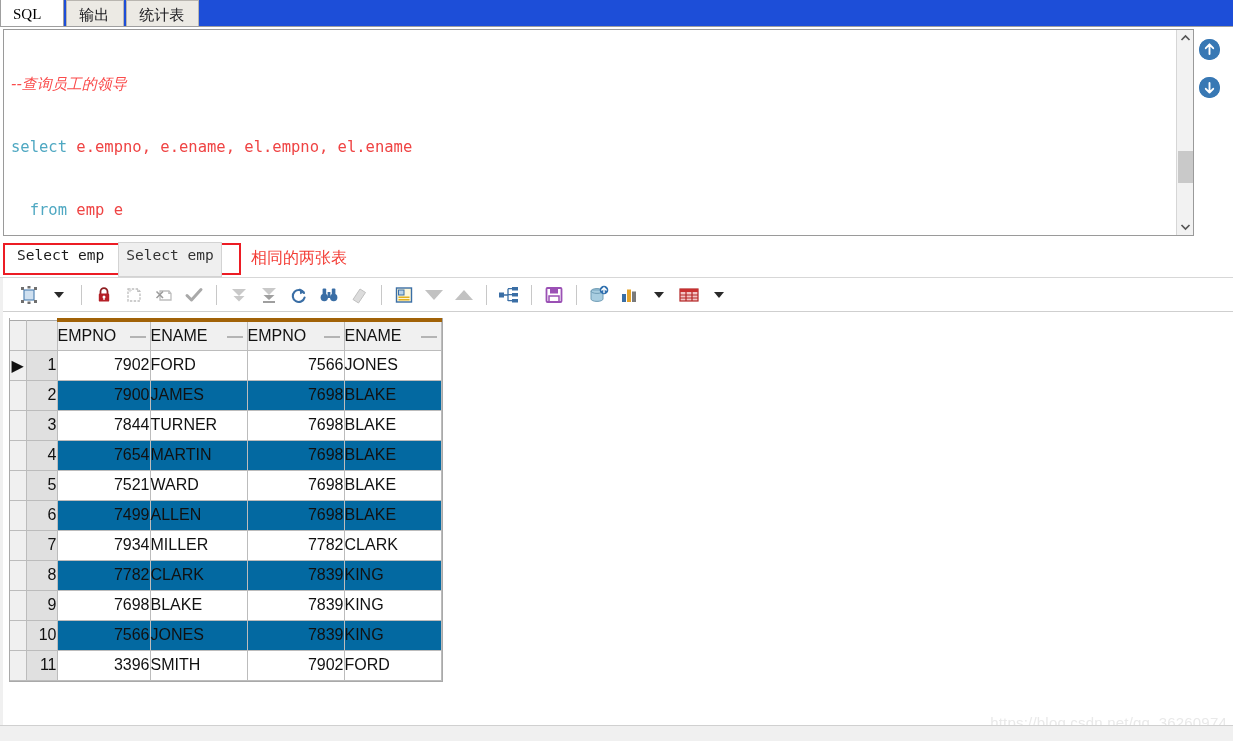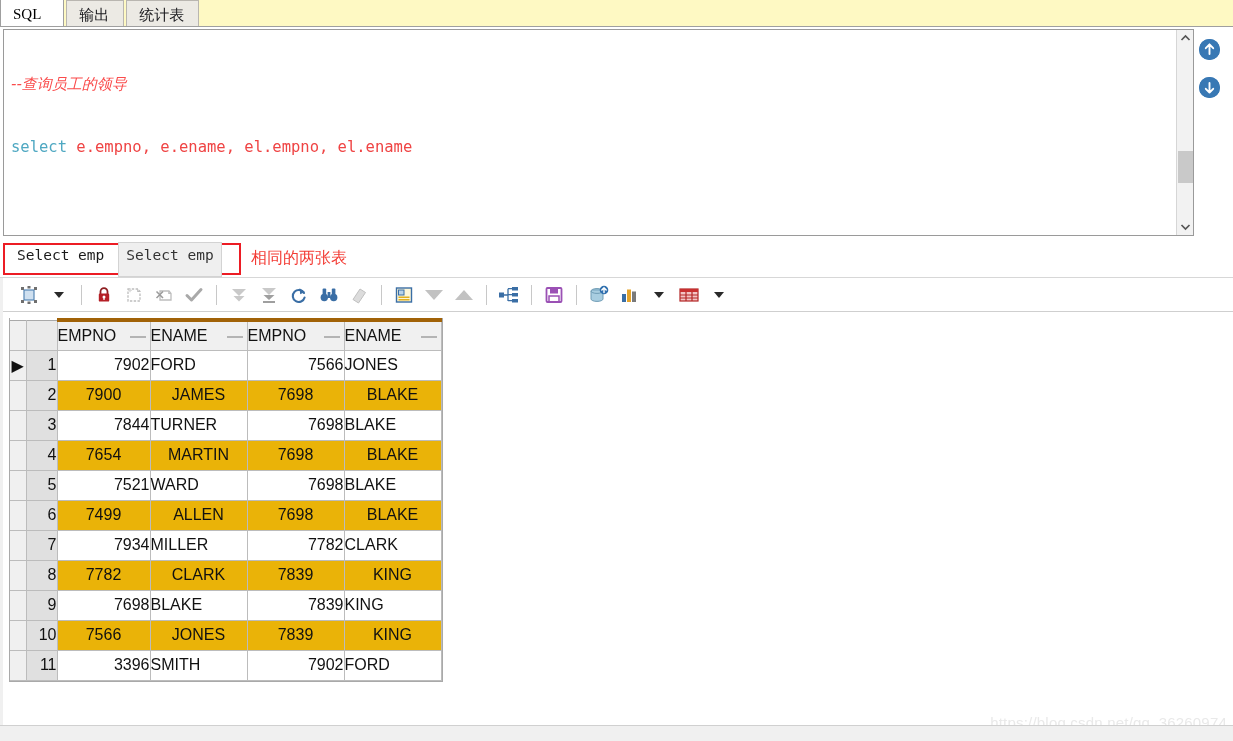--- a/index.html
+++ b/index.html
@@ -13,21 +13,21 @@
   #app {
     position: relative;
     width: 1233px; height: 741px;
     background: #ffffff;
   }
 
   
   .tabstrip {
     position: absolute; left: 0; top: 0;
     width: 1233px; height: 27px;
-    background: #fef9c3;
+    background: #1d4ed8;
     border-bottom: 1px solid #9f9f9f;
     display: flex; align-items: flex-end;
   }
   .tab {
     height: 26px;
     padding: 2px 14px 0 12px;
     font-size: 15px;
     color: #18181c;
     line-height: 24px;
     background: #eceae4;
@@ -209,21 +209,21 @@
     font-size: 9px; color: #111; border-right: 1px solid #bcbcbc;
   }
   td.rownum {
     width: 31px; background: #e0e0e0; text-align: right;
     padding-right: 5px; font-size: 16px; color: #1a1a1a;
     border-right: 1px solid #9b9b9b;
   }
   td.num { text-align: right; padding-right: 4px; }
   td.txt { text-align: left;  padding-left: 4px; }
   tr.even td.data { background: #ffffff; }
-  tr.odd  td.data { background: #eab308; text-align: center; }
+  tr.odd  td.data { background: #0369a1; }
   td.nullc { background: #f0fbdf; }
 
   .watermark {
     position: absolute; right: 6px; bottom: 10px;
     font-size: 15px; color: #e9e9e9;
     font-family: "Liberation Sans", sans-serif;
     letter-spacing: 0.2px;
   }
   .botbar {
     position: absolute; left: 0; bottom: 0; width: 1233px; height: 16px;
@@ -242,20 +242,21 @@
   <div class="tabstrip">
     <div class="tab active"><span>SQL</span></div>
     <div class="tab"><span>输出</span></div>
     <div class="tab"><span>统计表</span></div>
   </div>
 
   <div class="editor-wrap">
     <div class="code">
       <div class="ln"><span class="cmt">--查询员工的领导</span></div>
       <div class="ln"><span class="kw">select</span><span class="id"> e.empno, e.ename, el.empno, el.ename</span></div>
+      <div class="ln"><span class="kw">  from</span><span class="id"> emp e</span></div>
       
       
       
       
       
       
     </div>
 
     <div class="ed-sb">
       <div class="arw up">

